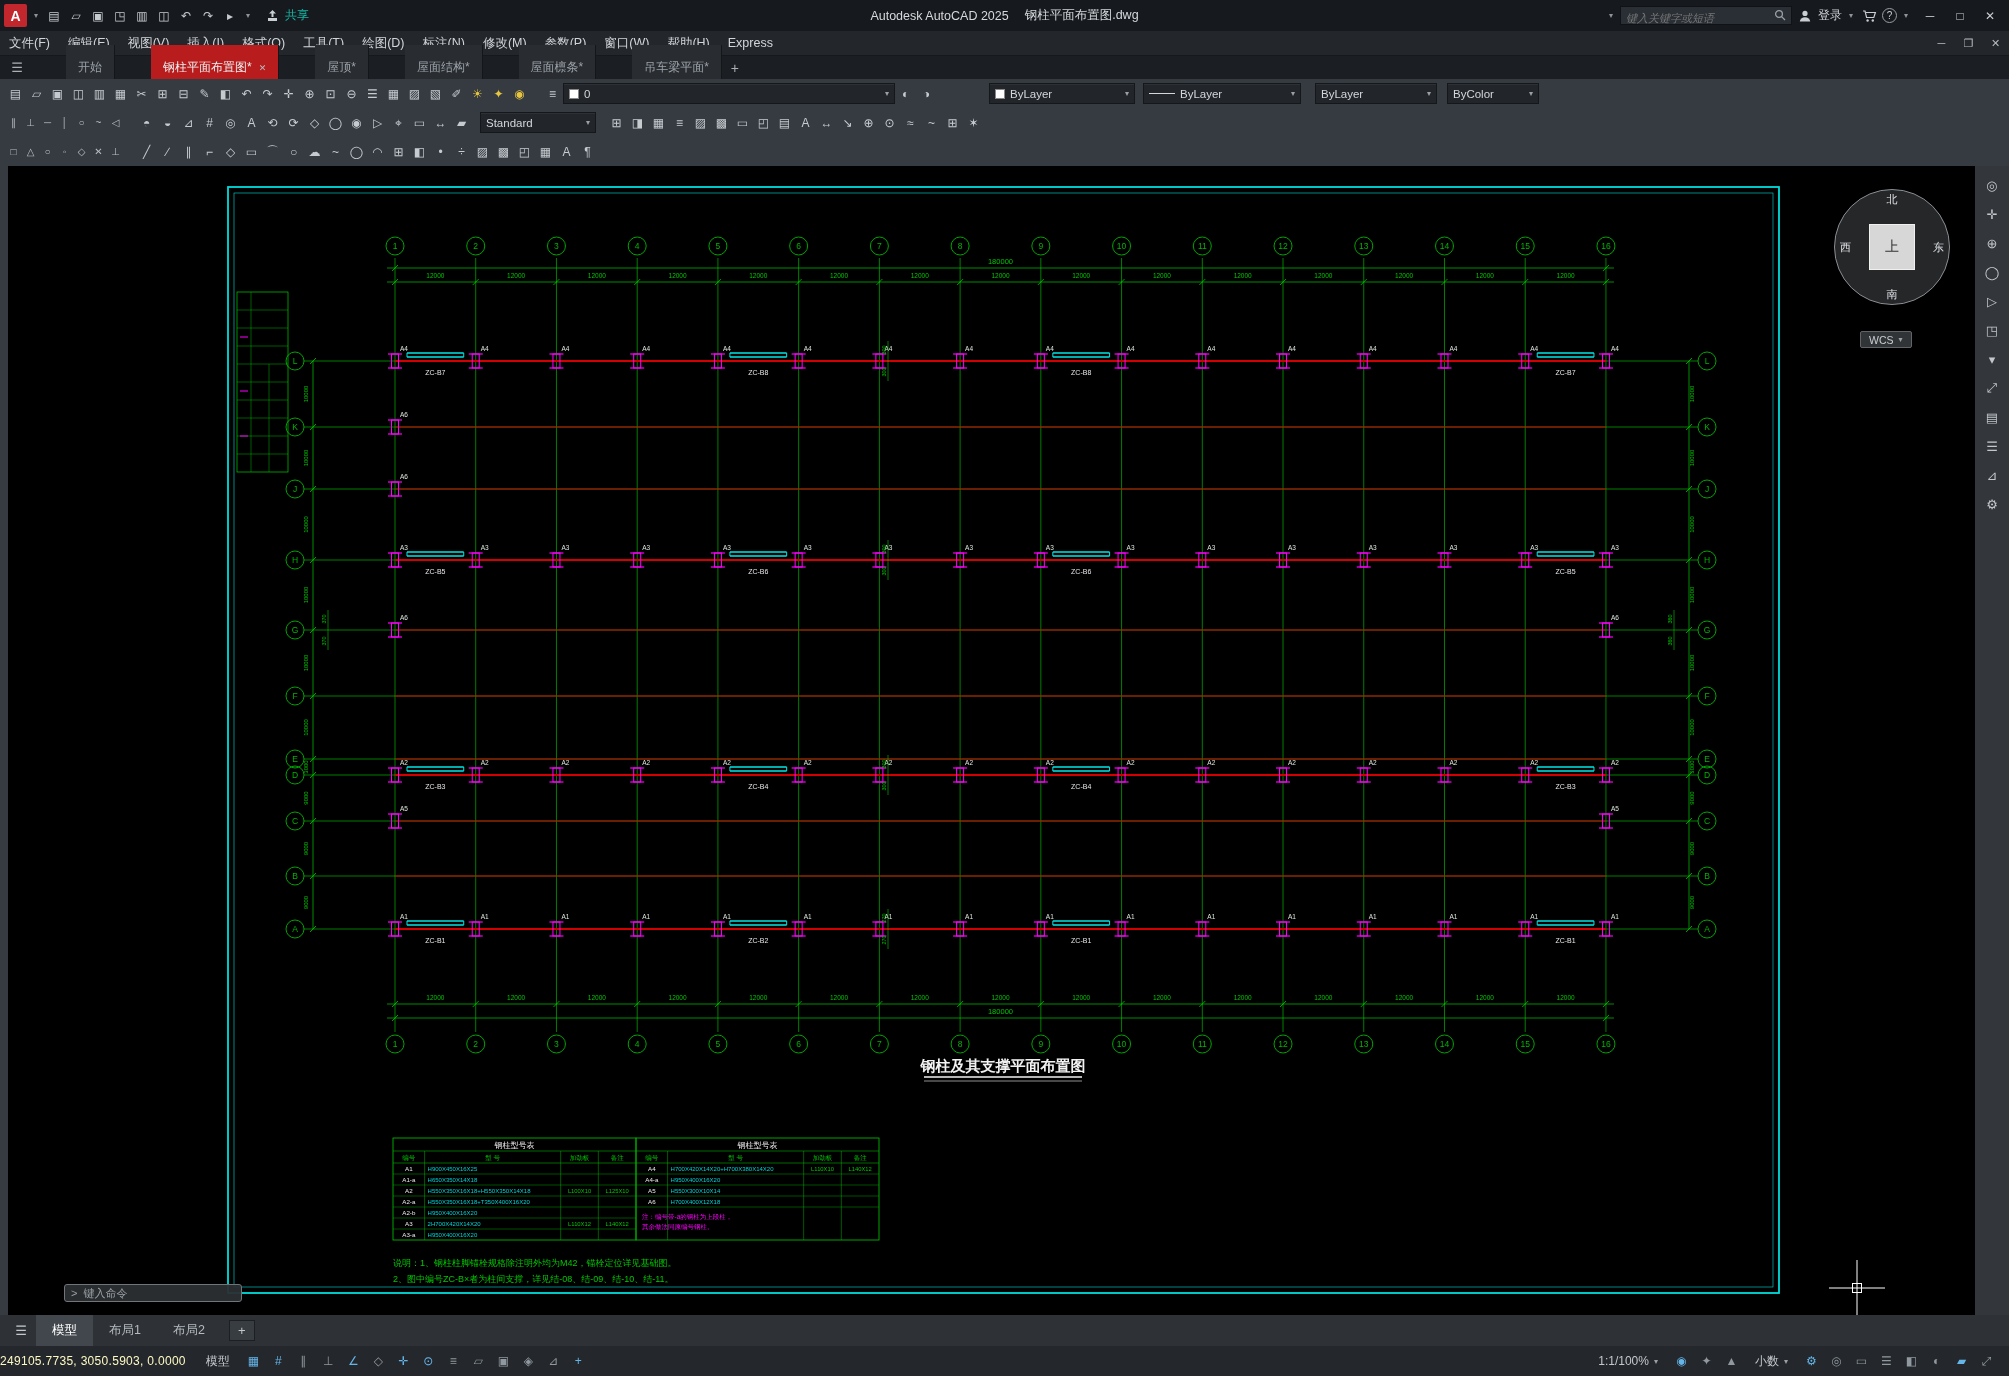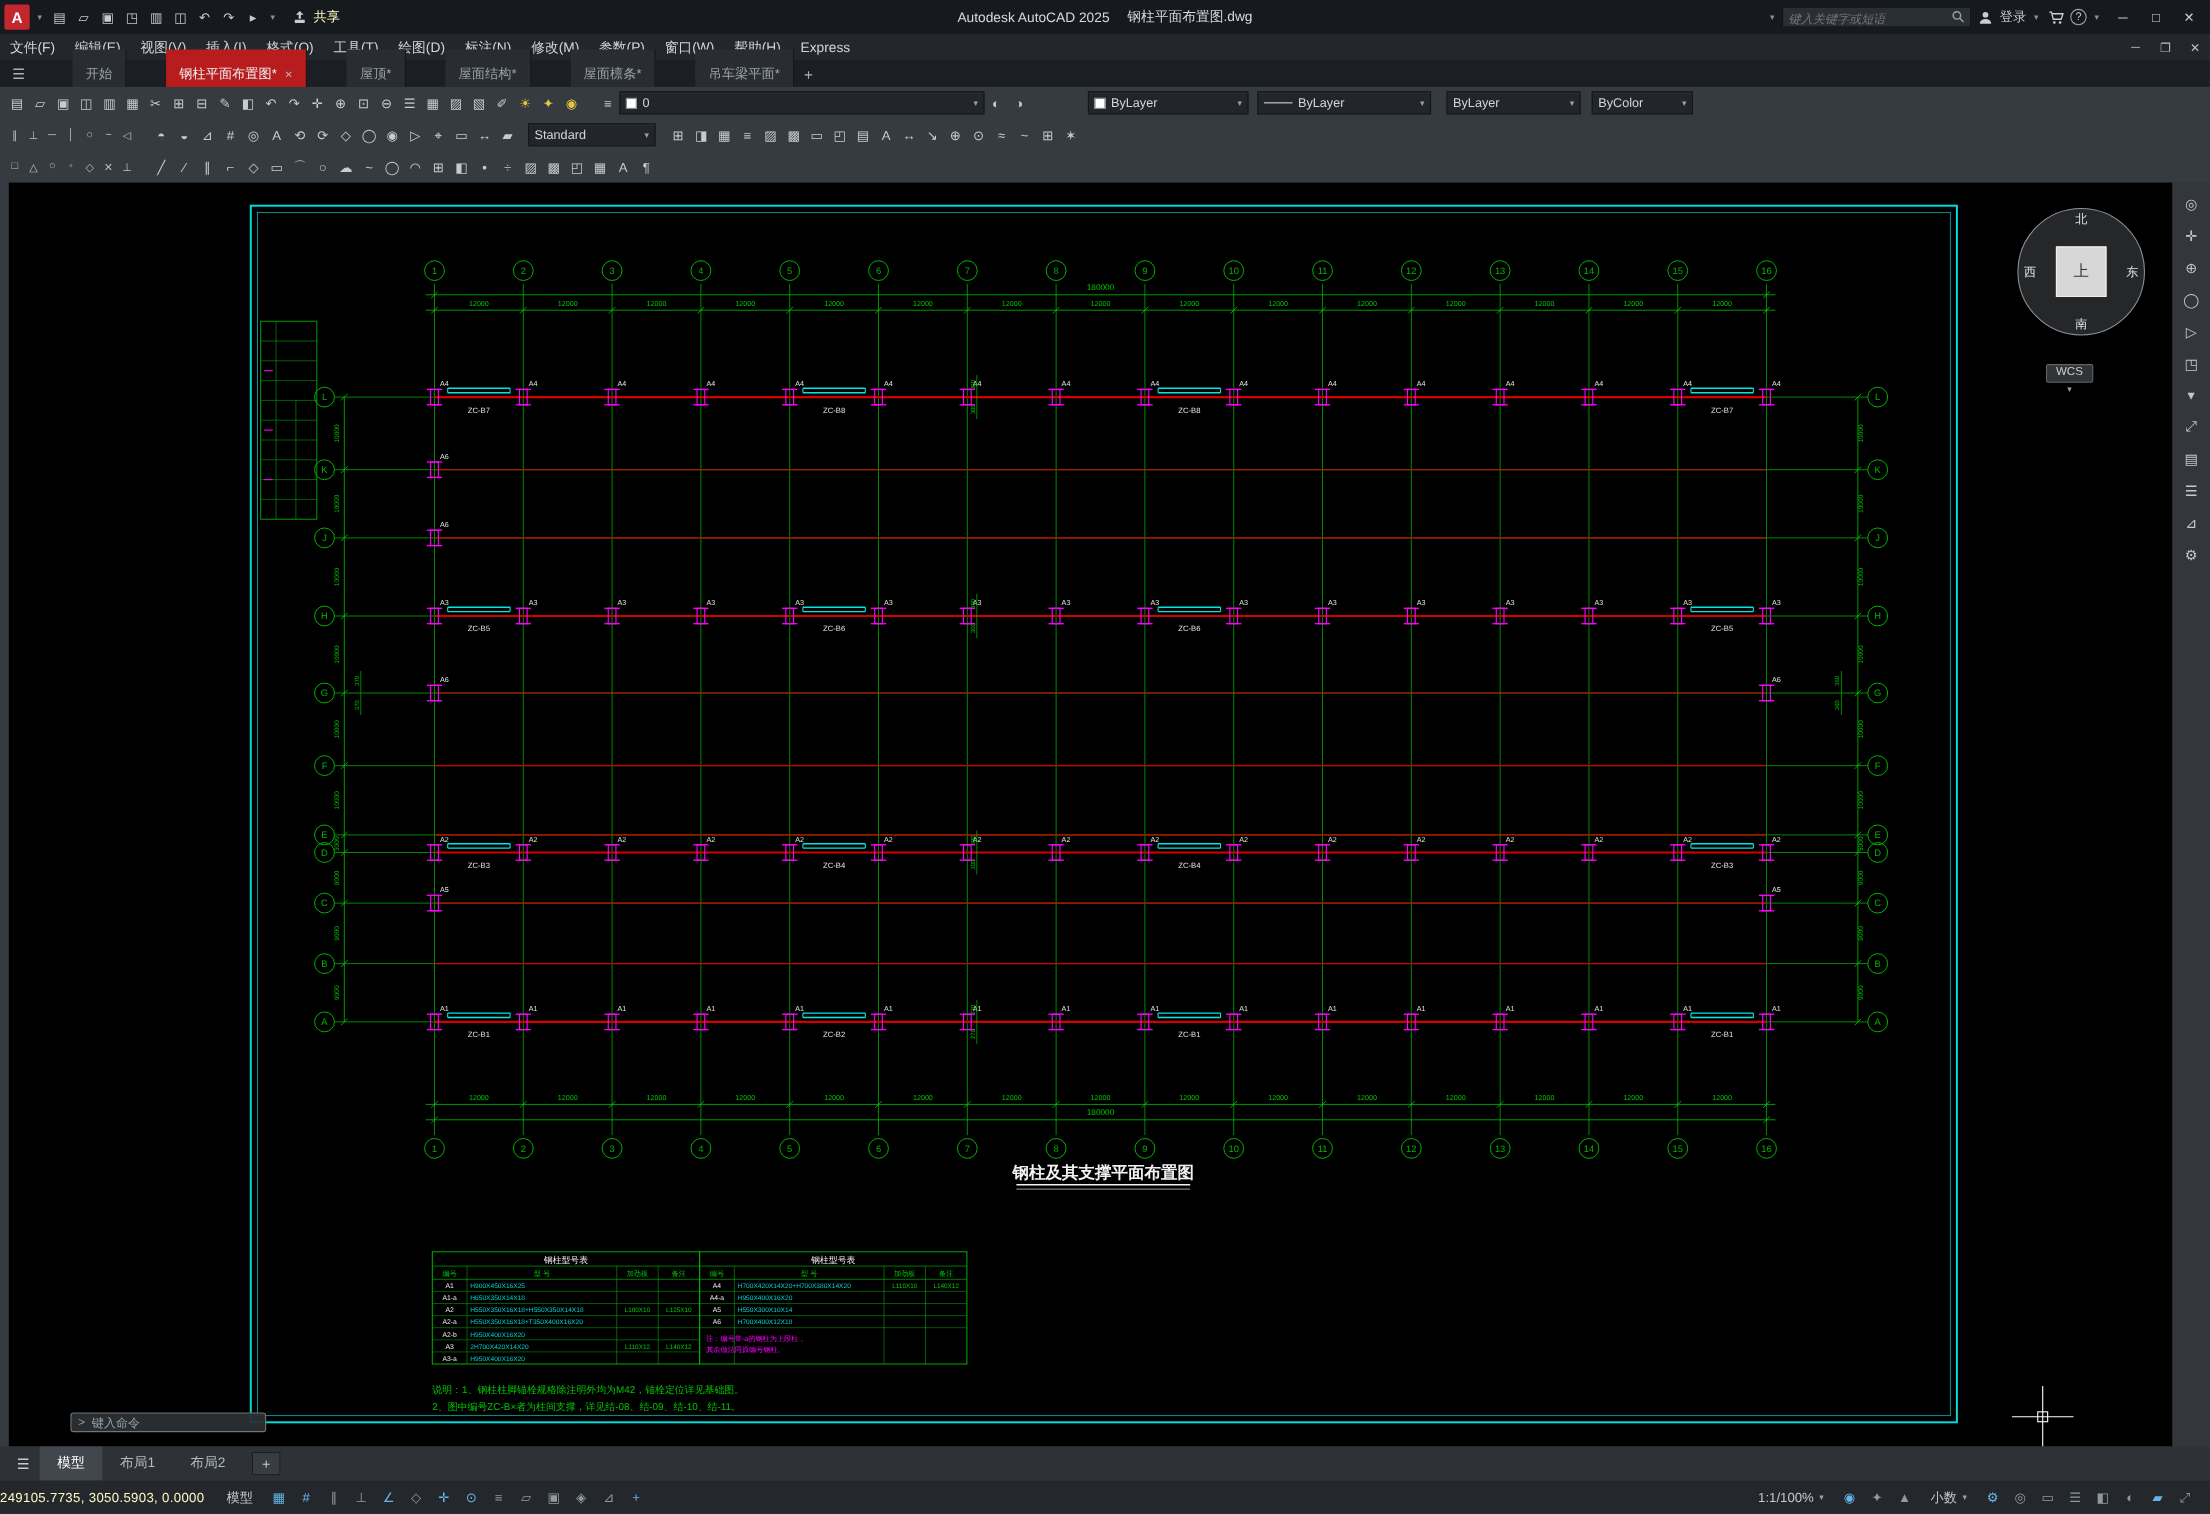--- a/index.html
+++ b/index.html
@@ -8,21 +8,21 @@
   .app{position:relative;width:2009px;height:1376px;background:#363b41;}
 
   
   .titlebar{position:absolute;top:0;left:0;width:100%;height:31px;background:#16191d;
     display:flex;align-items:center;padding:0 4px;gap:2px;color:#c9ced3;}
   .logo{width:23px;height:23px;background:#c2272d;color:#fff;font-weight:bold;font-size:14px;
     display:flex;align-items:center;justify-content:center;border-radius:2px;margin-right:2px;}
   .ticon{width:22px;height:22px;display:inline-flex;align-items:center;justify-content:center;
     color:#c6cbd0;font-size:12px;}
   .caret{font-size:8px;color:#8d939a;width:10px;display:inline-flex;justify-content:center;}
-  .share{display:flex;align-items:center;gap:4px;font-size:12px;color:#fef9c3;padding:0 8px;}
+  .share{display:flex;align-items:center;gap:4px;font-size:12px;color:#14b8a6;padding:0 8px;}
   .title-center{position:absolute;left:50%;transform:translateX(-50%);top:0;height:31px;
     display:flex;align-items:center;gap:16px;font-size:12.5px;color:#d6d9dc;white-space:nowrap;}
   .t-right{margin-left:auto;display:flex;align-items:center;gap:4px;}
   .search-box{display:flex;align-items:flex-end;background:#2a2f35;border:1px solid #101215;
     height:19px;width:172px;padding:0 5px;gap:5px;}
   .search-box input{flex:1;background:transparent;border:none;outline:none;color:#8a9096;
     font-size:11px;font-style:italic;font-family:"Liberation Sans",sans-serif;}
   .winbtn{width:30px;height:31px;display:inline-flex;align-items:center;justify-content:center;
     color:#c9ced3;font-size:12px;}
   .miniicon{width:18px;height:18px;display:inline-flex;align-items:center;justify-content:center;}
@@ -77,21 +77,21 @@
   .vc-label{position:absolute;color:#e0e3e6;font-size:11px;}
   .vc-n{top:3px;left:50%;transform:translateX(-50%);}
   .vc-s{bottom:3px;left:50%;transform:translateX(-50%);}
   .vc-w{left:6px;top:50%;transform:translateY(-50%);}
   .vc-e{right:6px;top:50%;transform:translateY(-50%);}
   .vc-top{position:absolute;left:50%;top:50%;transform:translate(-50%,-50%);width:46px;height:46px;
     background:#d7d7d7;color:#333;display:flex;align-items:center;justify-content:center;
     font-size:14px;border:1px solid #f0f0f0;}
   .wcs{position:absolute;left:1852px;top:165px;height:17px;padding:0 8px;
     background:rgba(70,74,78,.7);border:1px solid #606468;border-radius:2px;color:#c9ced3;
-    font-size:10.5px;display:flex;align-items:center;gap:5px;flex-direction:column;}
+    font-size:10.5px;display:flex;align-items:center;gap:5px;}
 
   .cmdlines{position:absolute;left:62px;top:1014px;display:flex;flex-direction:column;
     align-items:flex-start;gap:3px;font-size:12.5px;color:#0c0c0c;}
   .cmdline{background:rgba(212,212,212,.92);padding:0 4px;line-height:17px;white-space:pre;}
   .cmdinput{position:absolute;left:56px;top:1118px;width:178px;height:18px;
     background:rgba(43,47,51,.95);border:1px solid #70757a;border-radius:3px;color:#9aa0a6;
     font-size:11px;display:flex;align-items:center;padding:0 6px;gap:6px;}
 
   
   .layoutbar{position:absolute;top:1315px;left:0;width:100%;height:31px;background:#2e3236;

